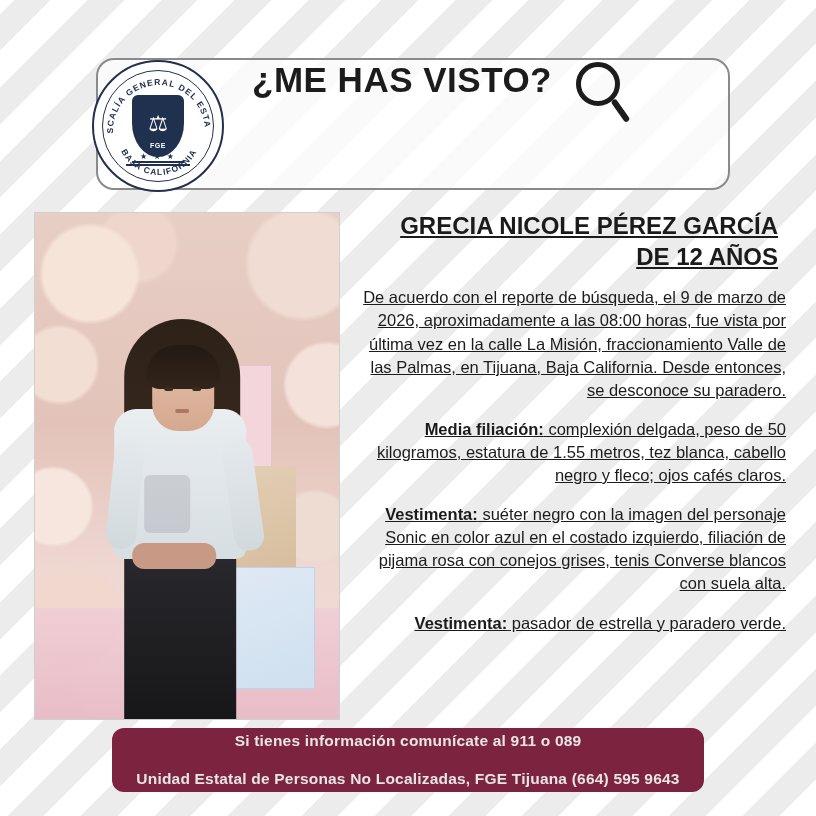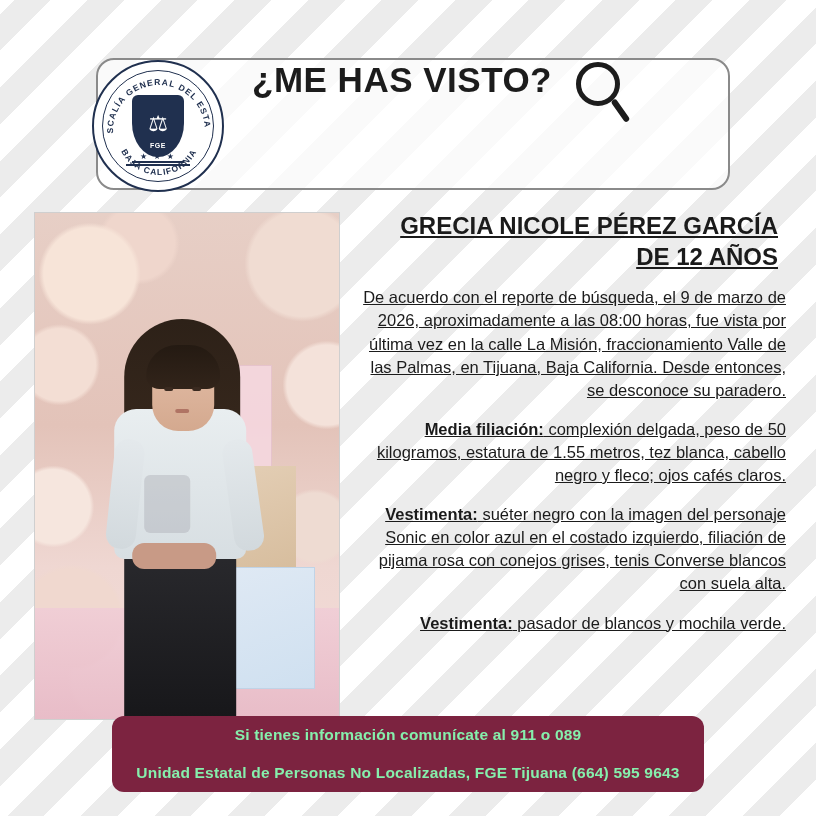--- a/index.html
+++ b/index.html
@@ -298,24 +298,24 @@
   .para {
     font-size: 16.5px;
     line-height: 1.4;
     margin: 0 10px 16px 10px;
   }
   .para b { font-weight: bold; }
   
   .footer {
     position: absolute;
     left: 112px; bottom: 24px;
-    width: 592px; height: 76px;
+    width: 592px; height: 64px;
     background: #7c2340;
     border-radius: 12px;
-    color: #86efac;
+    color: #e5e5e5;
     display: flex;
     flex-direction: column;
     align-items: center;
     justify-content: center;
     gap: 20px;
   }
   .footer-line {
     font-size: 15.5px;
     font-weight: bold;
     letter-spacing: .2px;
@@ -386,21 +386,21 @@
 
     <p class="para">
       <b>Media filiación:</b><span> complexión delgada, peso de 50 kilogramos, estatura de 1.55 metros, tez blanca, cabello negro y fleco; ojos cafés claros.</span>
     </p>
 
     <p class="para">
       <b>Vestimenta:</b><span> suéter negro con la imagen del personaje Sonic en color azul en el costado izquierdo, filiación de pijama rosa con conejos grises, tenis Converse blancos con suela alta.</span>
     </p>
 
     <p class="para">
-      <b>Vestimenta:</b><span> pasador de blancos y mochila verde.</span>
+      <b>Vestimenta:</b><span> pasador de estrella y paradero verde.</span>
     </p>
   </div>
 
   <div class="footer" style="background: rgb(124, 35, 64);">
     <div class="footer-line">Si tienes información comunícate al 911 o 089</div>
     <div class="footer-line">Unidad Estatal de Personas No Localizadas, FGE Tijuana (664) 595 9643</div>
   </div>
 
 </div>
 

